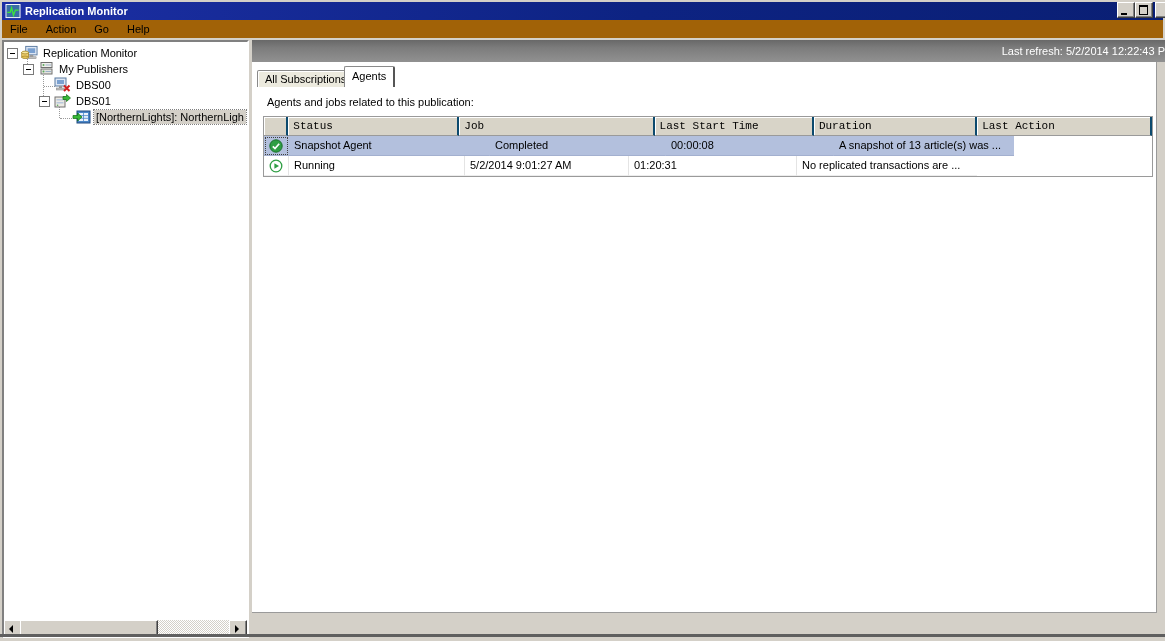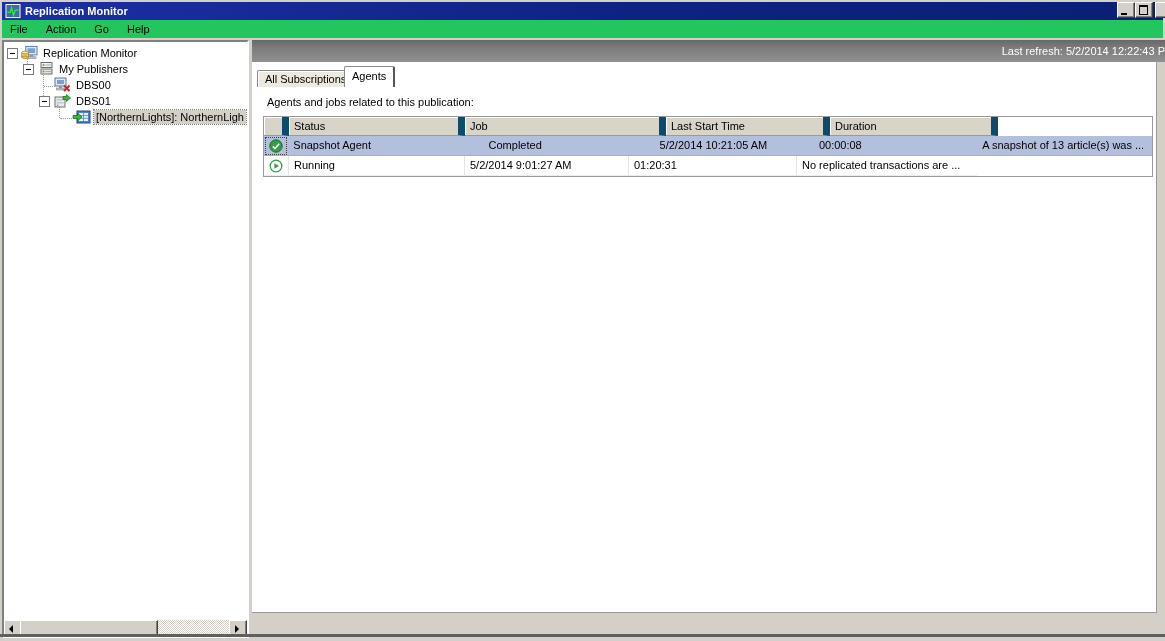--- a/index.html
+++ b/index.html
@@ -26,21 +26,21 @@
     border-top:1px solid #fff;border-left:1px solid #fff;
     border-right:1px solid #404040;border-bottom:1px solid #404040;
     box-shadow:inset -1px -1px 0 #808080;
   }
   .winbtn .glyph{position:absolute;}
   .g-min{left:3px;bottom:2px;width:6px;height:2px;background:#000;}
   .g-max{left:3px;top:2px;width:7px;height:7px;border:1px solid #000;border-top:2px solid #000;}
 
   
   .menubar{
-    left:2px;top:20px;width:1161px;height:18px;background:#22c55e;
+    left:2px;top:20px;width:1161px;height:18px;background:#a16207;
     display:flex;align-items:center;
     border-bottom:1px solid #d4d0c8;
   }
   .menuitem{padding:2px 9px 3px 9px;cursor:default;}
   .menuitem:first-child{padding-left:8px;}
 
   
   .sunken{
     border-top:2px solid #808080;border-left:2px solid #808080;
     border-bottom:2px solid #ffffff;border-right:2px solid #ffffff;
@@ -109,22 +109,23 @@
   
   .grid{position:absolute;border:1px solid #9a9a9a;background:#fff;}
   .grow{display:flex;}
   .gcell{
     box-sizing:border-box;overflow:hidden;white-space:nowrap;
     padding:0 0 0 5px;height:20px;line-height:19px;
     border-right:1px solid #e4e4e4;border-bottom:1px solid #ededed;
   }
   .ghead .gcell{
     background:#d8d4c8;height:19px;line-height:18px;
-    border-right:7px solid #0c4a6e;border-bottom:1px solid #9a9a9a;
+    border-right:2px solid #0c4a6e;border-bottom:1px solid #9a9a9a;
     box-shadow:inset 1px 1px 0 #fff;
+    font-family:Liberation Mono, monospace;
   }
   .grow.selected .gcell{background:#b3c0dd;border-right-color:#b3c0dd;border-bottom-color:#a3b0cf;}
   .grow.selected .iconcell{outline:1px dotted #404040;outline-offset:-2px;}
   .iconcell{display:flex;align-items:center;justify-content:center;padding:0;}
   .c0{width:25px;} .c1{width:176px;} .c2{width:201px;} .c3{width:164px;} .c4{width:168px;} .c5{width:180px;border-right:none;}
 
   .bottom-strip{left:0px;top:634px;width:1165px;height:3px;background:#5f5f5f;}
 </style>
 </head>
 <body>
@@ -243,32 +244,32 @@
 
   <div class="caption" style="left:15px;top:34px;">Agents and jobs related to this publication:</div>
 
   <div class="grid" style="left:11px;top:54px;width:888px;">
     <div class="grow ghead">
       <div class="gcell c0 iconcell"></div>
       <div class="gcell c1">Status</div>
       <div class="gcell c2">Job</div>
       <div class="gcell c3">Last Start Time</div>
       <div class="gcell c4">Duration</div>
+      <div class="gcell c5">Last Action</div>
     </div>
 
     <div class="grow selected">
       <div class="gcell c0 iconcell">
         <svg width="14" height="14" viewBox="0 0 14 14">
           <circle cx="7" cy="7" r="6.2" fill="#2f9e44" stroke="#1b6e2d"></circle>
           <path d="M3.8 7.3 l2.2 2.3 l4.2 -4.8" stroke="#fff" stroke-width="1.7" fill="none"></path>
         </svg>
       </div>
       <div class="gcell c2">Snapshot Agent</div>
       <div class="gcell c1">Completed</div>
-      <div class="gcell c3">5/2/2014 10:21:05 AM</div>
       <div class="gcell c4">00:00:08</div>
       <div class="gcell c5">A snapshot of 13 article(s) was ...</div>
     </div>
 
     <div class="grow">
       <div class="gcell c0 iconcell">
         <svg width="14" height="14" viewBox="0 0 14 14">
           <circle cx="7" cy="7" r="5.8" fill="#fff" stroke="#2f9e44" stroke-width="1.3"></circle>
           <path d="M5.4 4.2 L10 7 L5.4 9.8 z" fill="#2f9e44"></path>
         </svg>

